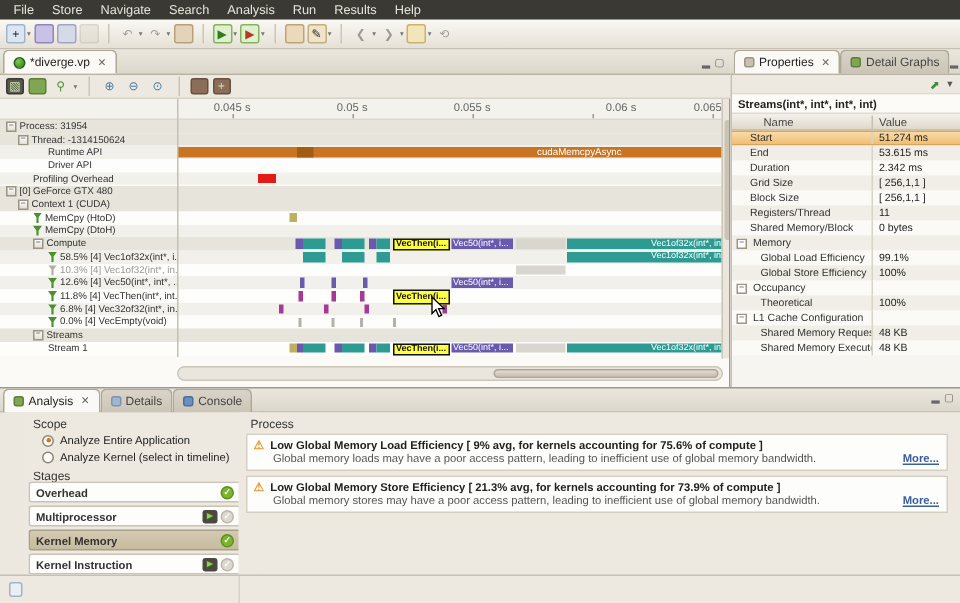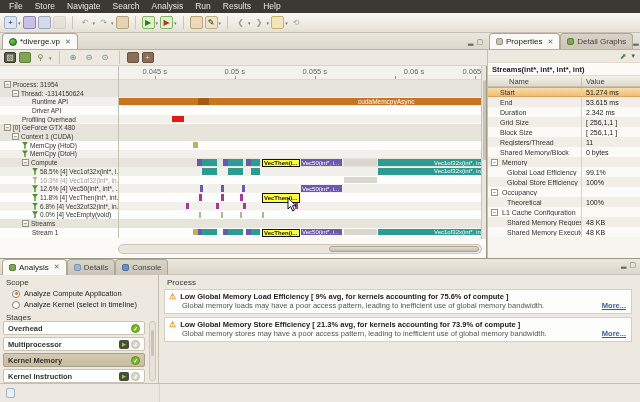--- a/index.html
+++ b/index.html
@@ -71,21 +71,21 @@
 .p-row.e1{background:#F1EEE7}
 .p-name{width:93px;padding-left:12px;overflow:hidden;white-space:nowrap;color:#333;display:flex;align-items:center}
 .p-val{flex:1;border-left:1px solid #D8D3C7;padding-left:4px;overflow:hidden;white-space:nowrap;height:100%;display:flex;align-items:center}
 .p-row.group .p-name{padding-left:3px;gap:2px}
 .p-row.child .p-name{padding-left:19px}
 .p-row.sel{background:linear-gradient(#F8DCA8,#F0BE72);border-top:1px solid #D9A45B;border-bottom:1px solid #D9A45B}
 .gminus{width:7px;height:7px;border:1px solid #9A9484;background:#FFF;font-size:6px;line-height:5px;text-align:center;color:#444;flex:none}
 
 
 .bottom-tabbar{position:absolute;left:0;top:258px;width:640px;height:17px;background:linear-gradient(#EBE7DE,#DCD7CB);border-top:1px solid #9E9888;border-bottom:1px solid #C6C0B2;display:flex;align-items:center;padding-left:2px}
-.analysis{position:absolute;left:0;top:275px;width:159px;height:108px;background:#EDE9E1;border-right:1px solid #C6C0B2;overflow:hidden}
+.analysis{position:absolute;left:16px;top:275px;width:159px;height:108px;background:#EDE9E1;border-right:1px solid #C6C0B2;overflow:hidden}
 .section-label{font-size:8px;color:#333;padding:3px 0 1px 6px}
 .radio-row{display:flex;align-items:center;gap:4px;padding:1px 0 1px 12px;font-size:7.5px;color:#222}
 .radio{width:8px;height:8px;border-radius:50%;border:1px solid #8C8678;background:#FDFDFB;position:relative;flex:none}
 .radio.on::after{content:"";position:absolute;inset:1.5px;border-radius:50%;background:#D9731F}
 .stages{position:absolute;left:3px;top:46px;width:142px;height:62px;overflow:hidden;display:flex;flex-direction:column;gap:2px}
 .stage{height:14px;flex:none;background:#FDFDFB;border:1px solid #C9C3B6;border-radius:2px;display:flex;align-items:center;padding:0 4px;font-size:7.5px;font-weight:bold;color:#333}
 .stage.sel{background:linear-gradient(#D4CAB2,#C7BB9F);border-color:#A89F88}
 .check{width:9px;height:9px;border-radius:50%;font-size:6px;line-height:8px;text-align:center;color:#FFF;flex:none}
 .check.green{background:#7AB52C;border:1px solid #5E9121}
 .check.gray{background:#DCD8CF;border:1px solid #BCB7AB;color:#FFF}
@@ -518,21 +518,21 @@
         <span>▂</span>
         <span>▢</span>
       </span>
   </div>
 
   <div class="analysis">
     <div class="section-label">Scope</div>
     <div id="radios">
         <div class="radio-row">
           <span class="radio on"></span>
-          <span>Analyze Compute Application</span>
+          <span>Analyze Entire Application</span>
         </div>
         <div class="radio-row">
           <span class="radio"></span>
           <span>Analyze Kernel (select in timeline)</span>
         </div>
       </div>
     <div class="section-label">Stages</div>
     <div class="stages" id="stages">
         <div class="stage">
           <span>Overhead</span>

